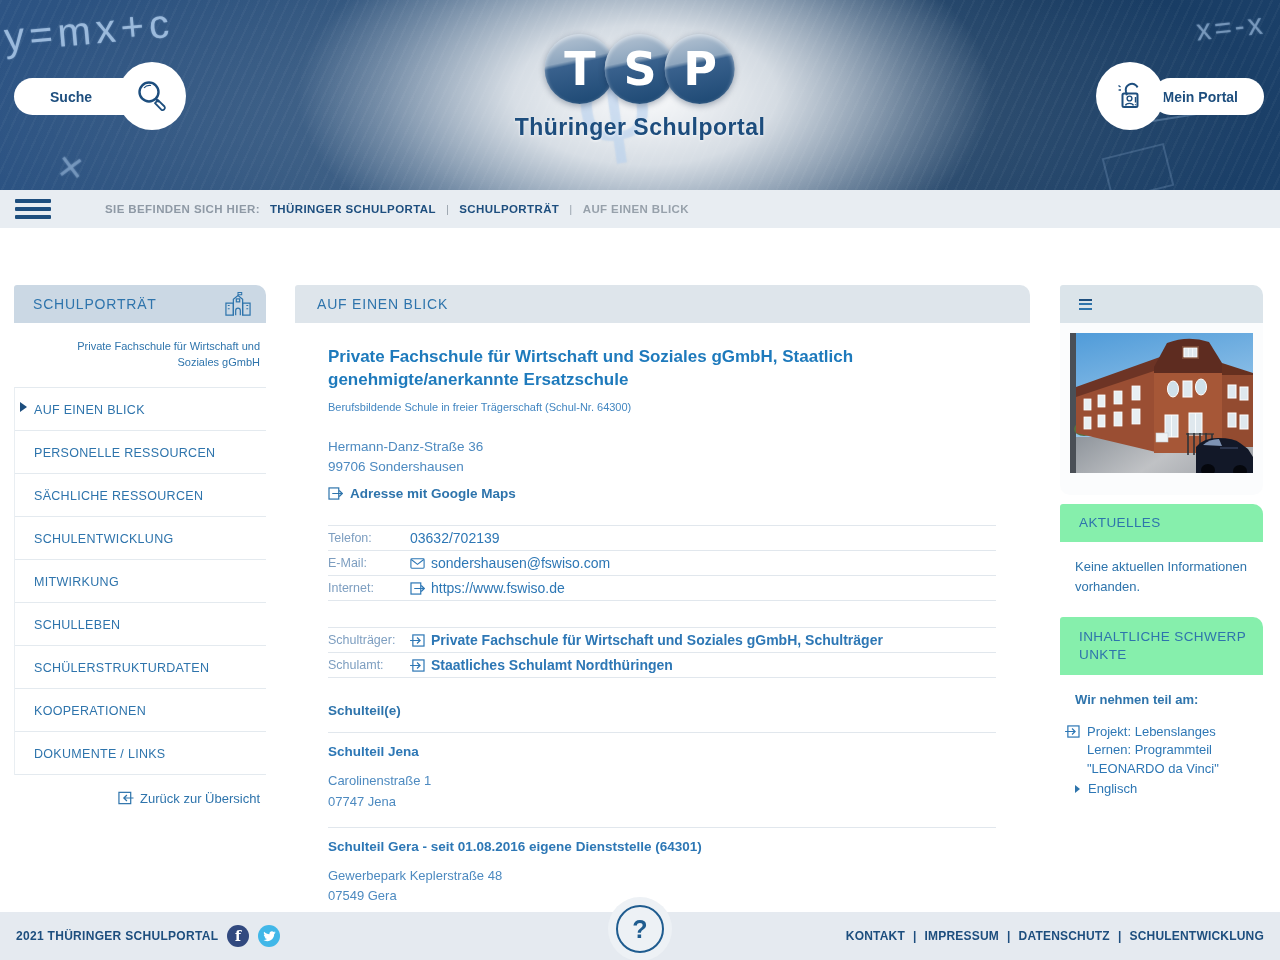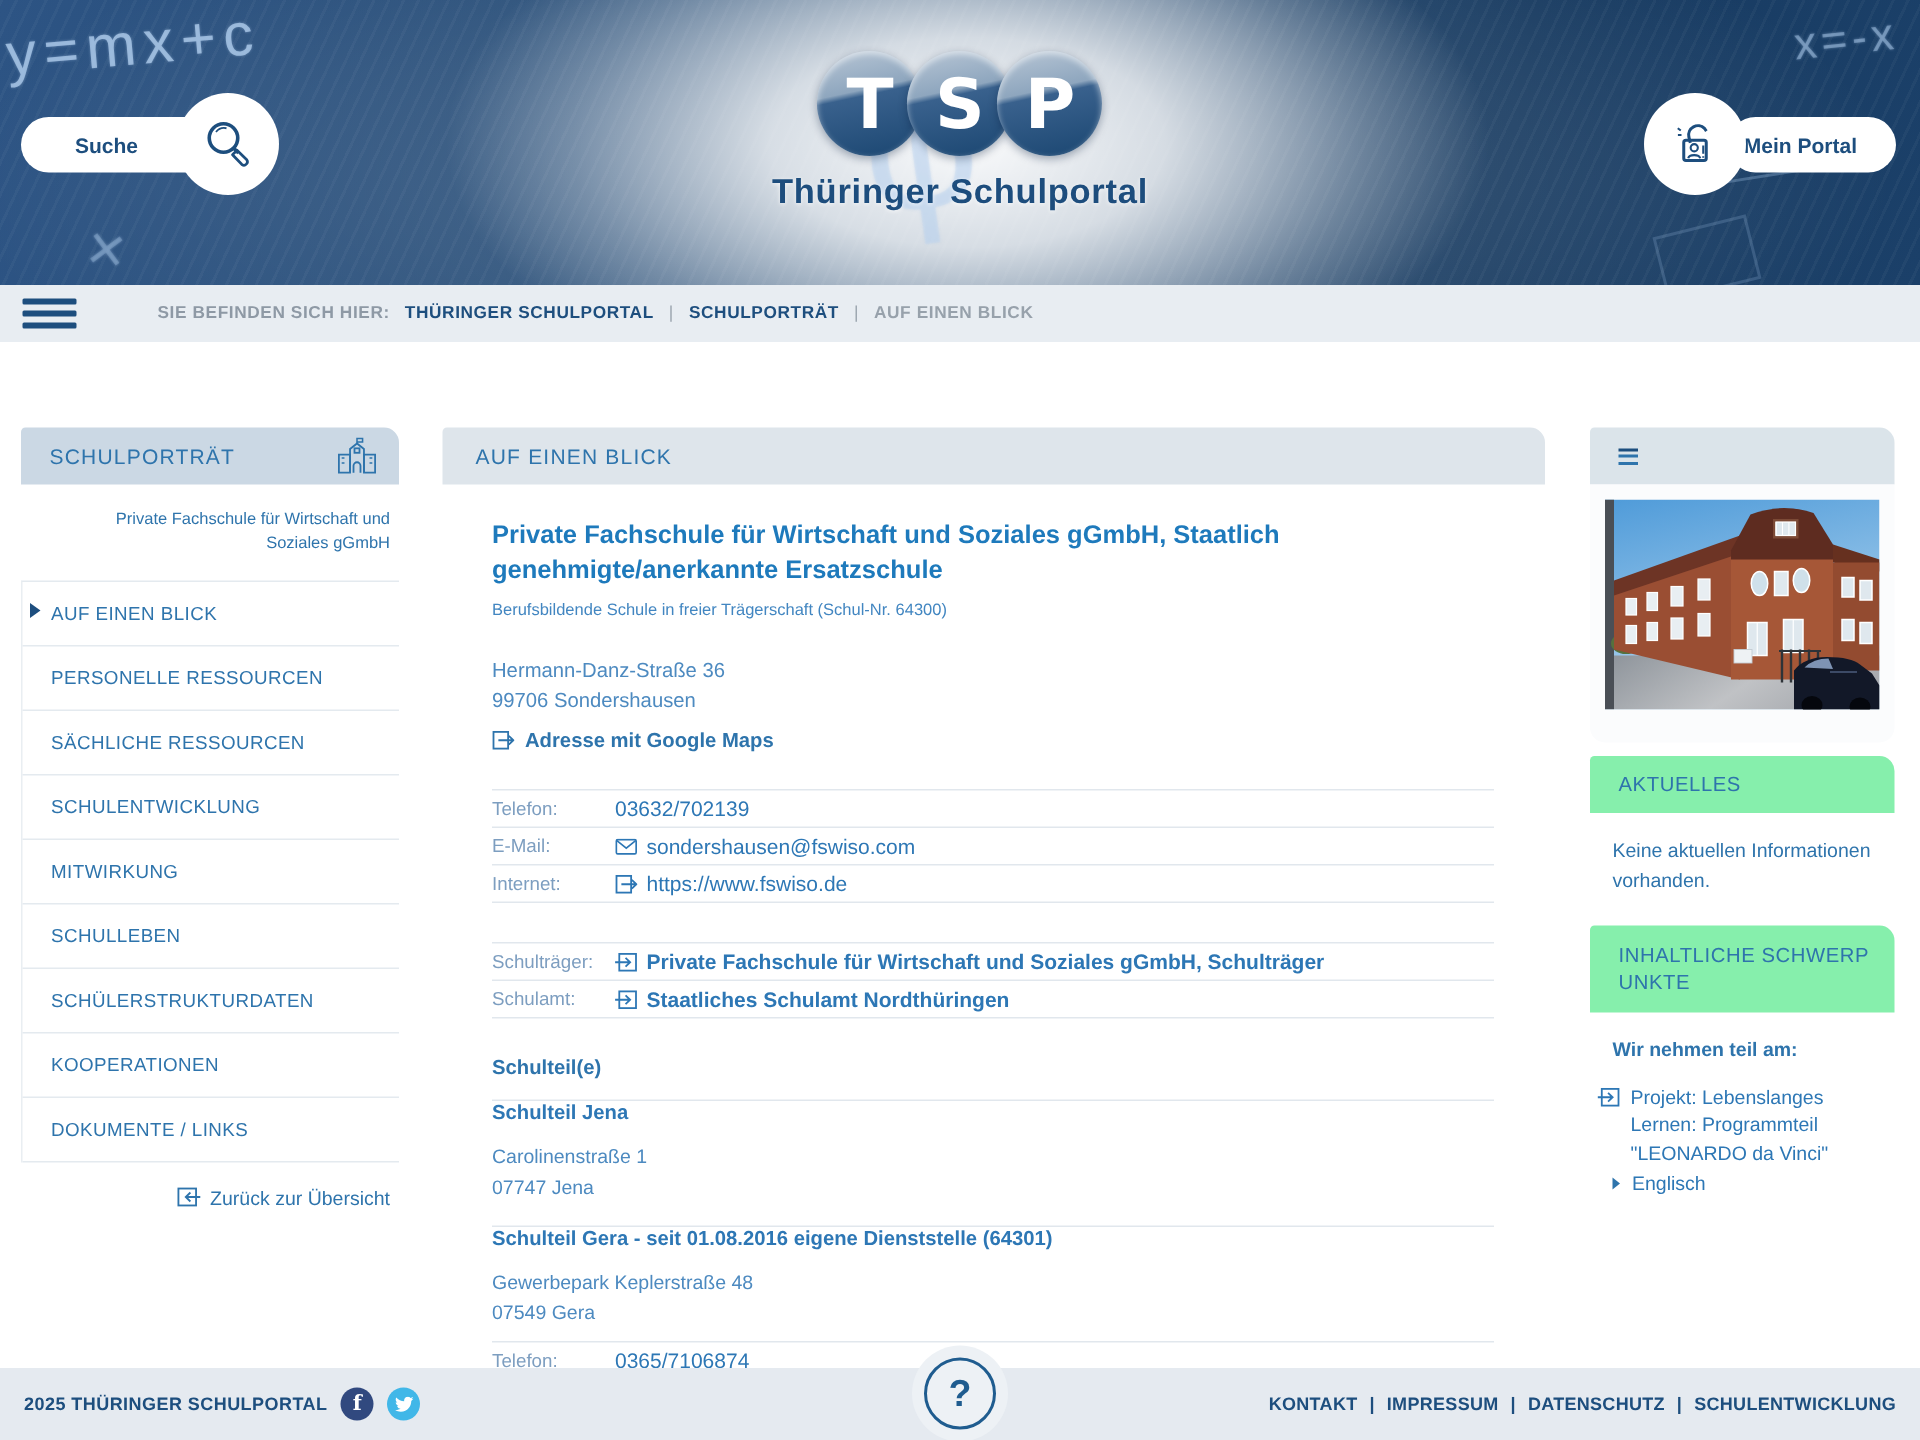--- a/index.html
+++ b/index.html
@@ -84,21 +84,21 @@
     text-decoration:none;cursor:pointer;}
   .maps{margin-top:9px;}
   .rows{border-top:1px solid #e1e7ed;margin-top:21px;}
   .row{display:flex;align-items:center;border-bottom:1px solid #e1e7ed;padding:4px 0 4px 0;min-height:16px;}
   .lbl{width:82px;flex:none;color:#7d9ec0;font-size:12.5px;}
   .val{color:#2d77b5;font-size:14px;text-align:center;}
   a.val{display:inline-flex;align-items:center;gap:6px;text-decoration:none;cursor:pointer;font-weight:normal;}
   .g2{margin-top:26px;}
   .g2 a.val{font-weight:bold;color:#2d77b5;}
   .st-heading{margin-top:25px;font-weight:bold;color:#2e74ac;font-size:13.5px;}
-  .schulteil{border-top:1px solid #e1e7ed;margin-top:15px;}
+  .schulteil{border-top:1px solid #e1e7ed;margin-top:15px;padding-top:11px;}
   .schulteil:first-of-type{margin-top:14px;}
   .st-name{font-weight:bold;color:#2d77b5;font-size:13.5px;margin-bottom:12px;}
   .st-addr div{color:#4d8ac0;font-size:13px;line-height:1.55;}
   .g3{margin-top:9px;}
 
   
   .rightcol{position:absolute;left:1060px;top:285px;width:203px;}
   .mini-hdr{background:#dbe4ea;}
   .mini-list-icon{display:inline-block;width:13px;cursor:pointer;}
   .mini-list-icon i{display:block;height:2px;background:#2e74ac;margin:2.5px 0;}
@@ -436,21 +436,21 @@
         <a class="lang">
           <span class="tri small"></span>
           <span>Englisch</span>
         </a>
       </div>
     </div>
   </aside>
 
   <footer>
     <div class="f-left">
-      <span>2025 THÜRINGER SCHULPORTAL</span>
+      <span>2021 THÜRINGER SCHULPORTAL</span>
       <a class="soc fb">f</a>
       <a class="soc tw">
         <svg width="13" height="11" viewBox="0 0 14 12" fill="#ffffff">
           <path d="M13.8 1.4c-.5.2-1 .4-1.6.5.6-.4 1-.9 1.2-1.5-.5.3-1.1.6-1.8.7C11.1.5 10.4.2 9.6.2 8.1.2 6.9 1.4 6.9 2.9c0 .2 0 .4.1.6C4.7 3.4 2.6 2.3 1.2.7.9 1.1.8 1.6.8 2.1c0 .9.5 1.8 1.2 2.3-.4 0-.9-.1-1.2-.3v0c0 1.3.9 2.4 2.2 2.7-.2.1-.5.1-.7.1-.2 0-.3 0-.5 0 .3 1.1 1.3 1.9 2.5 1.9-.9.7-2.1 1.1-3.3 1.1-.2 0-.4 0-.6 0 1.2.8 2.6 1.2 4.1 1.2 4.9 0 7.6-4.1 7.6-7.6v-.3c.5-.4 1-.9 1.3-1.4z"></path>
         </svg>
       </a>
     </div>
     <div class="help-wrap">
       <div class="help-outer">
         <div class="help-inner">?</div>

